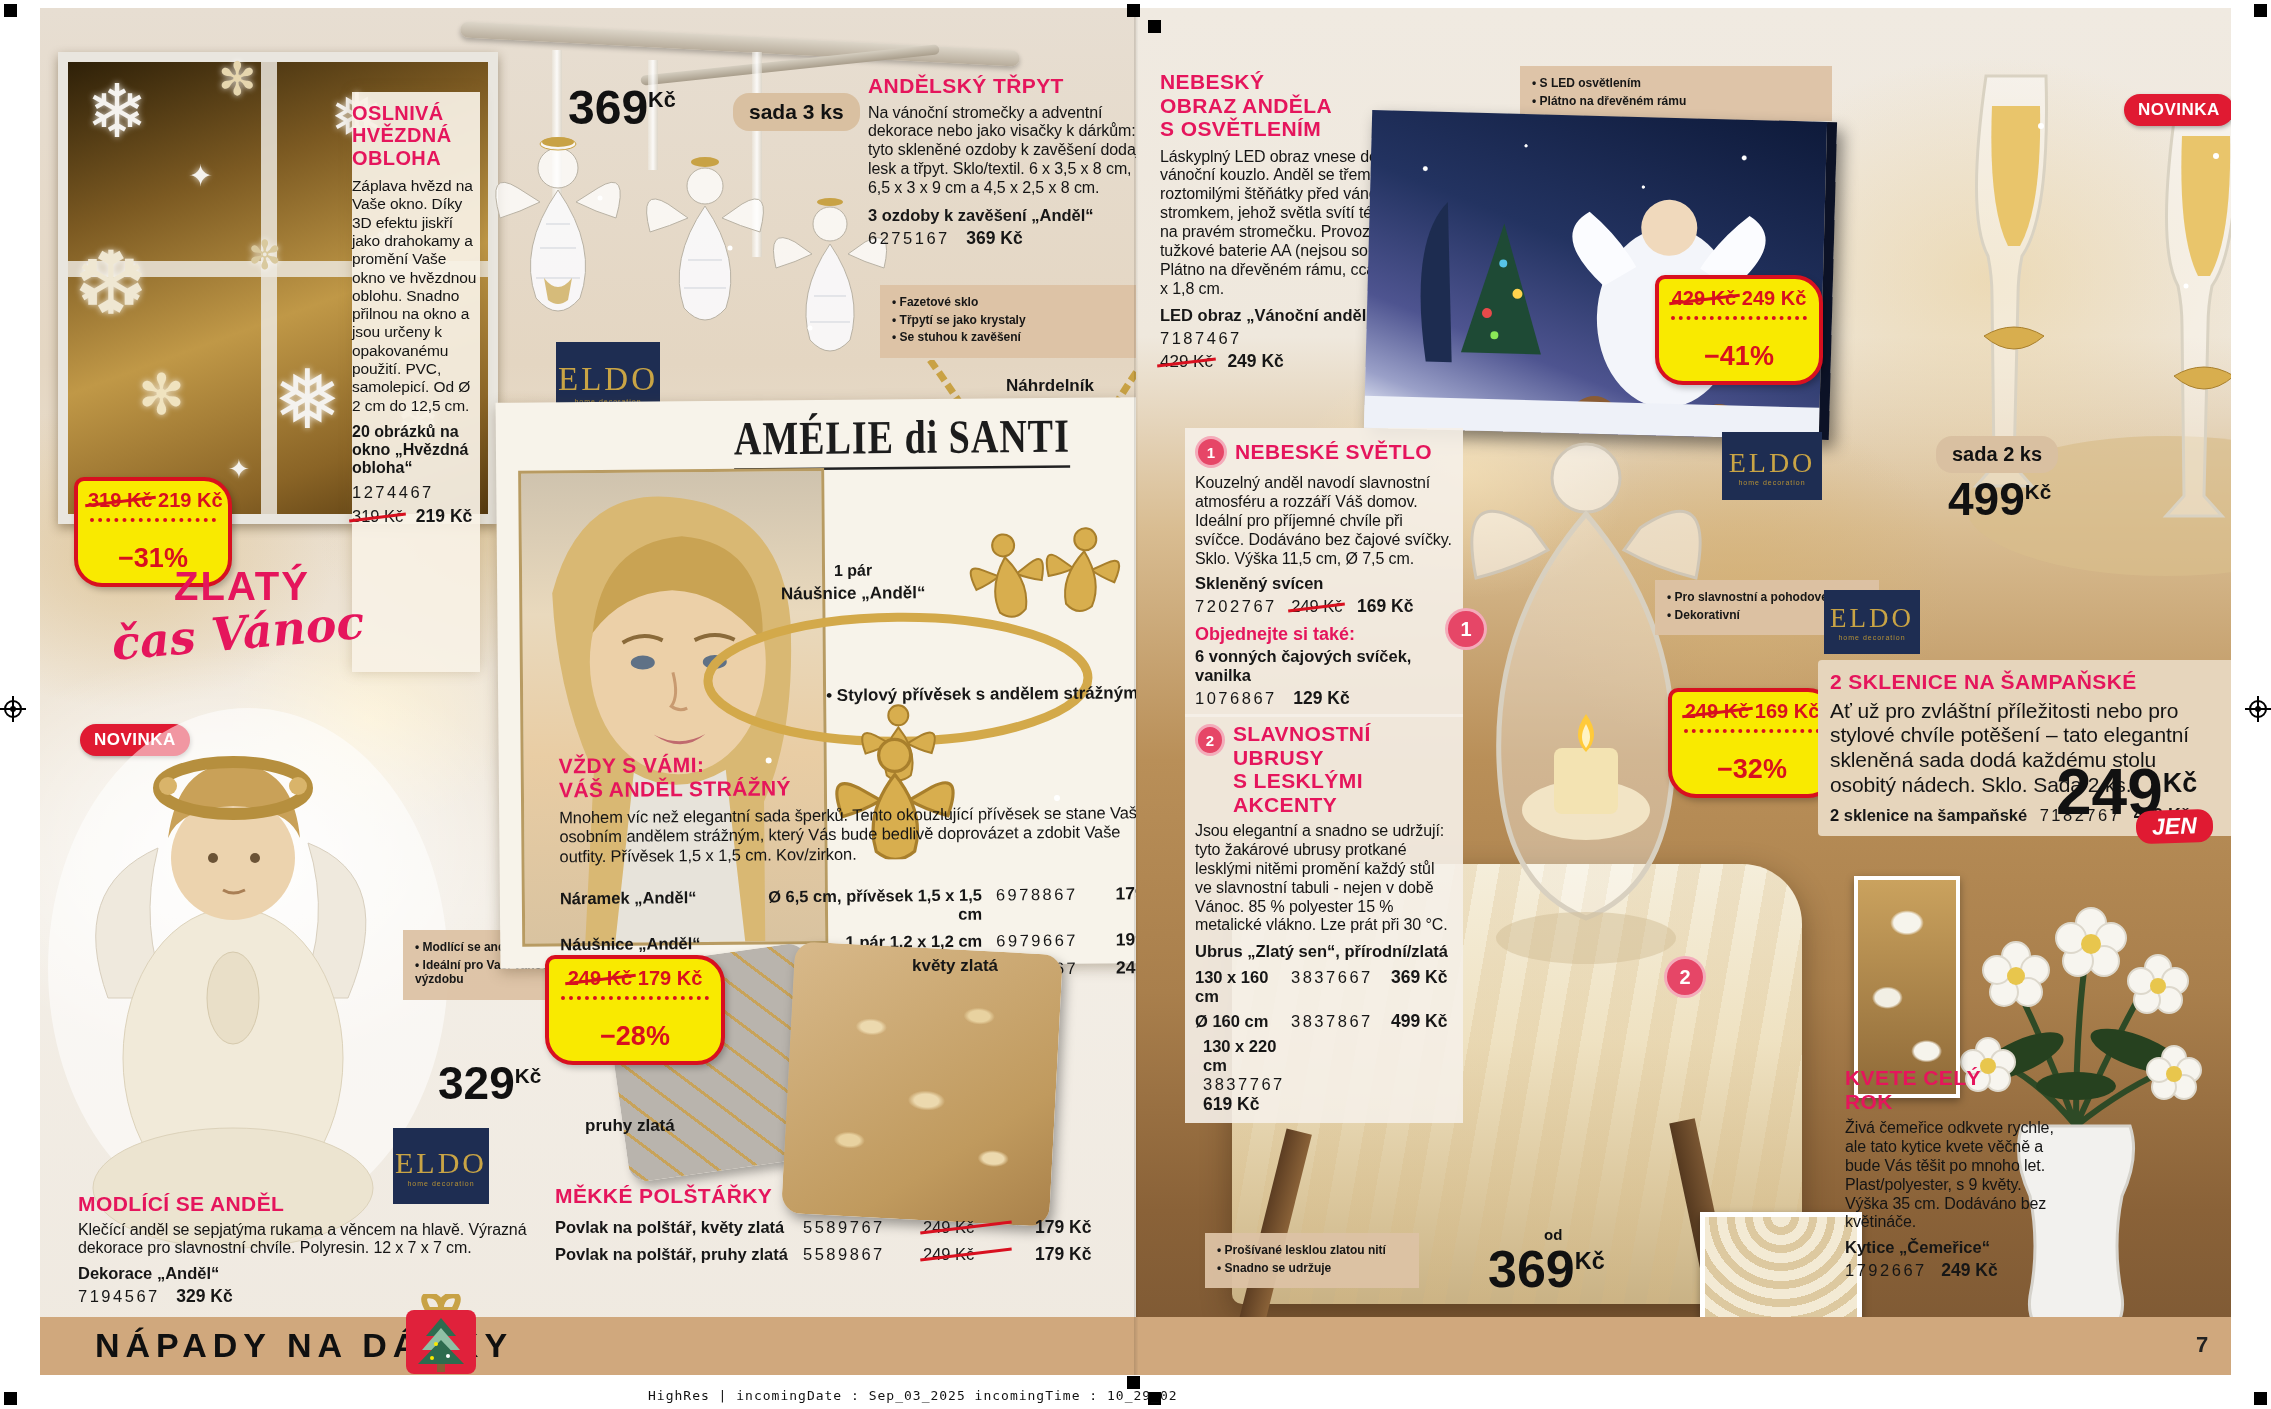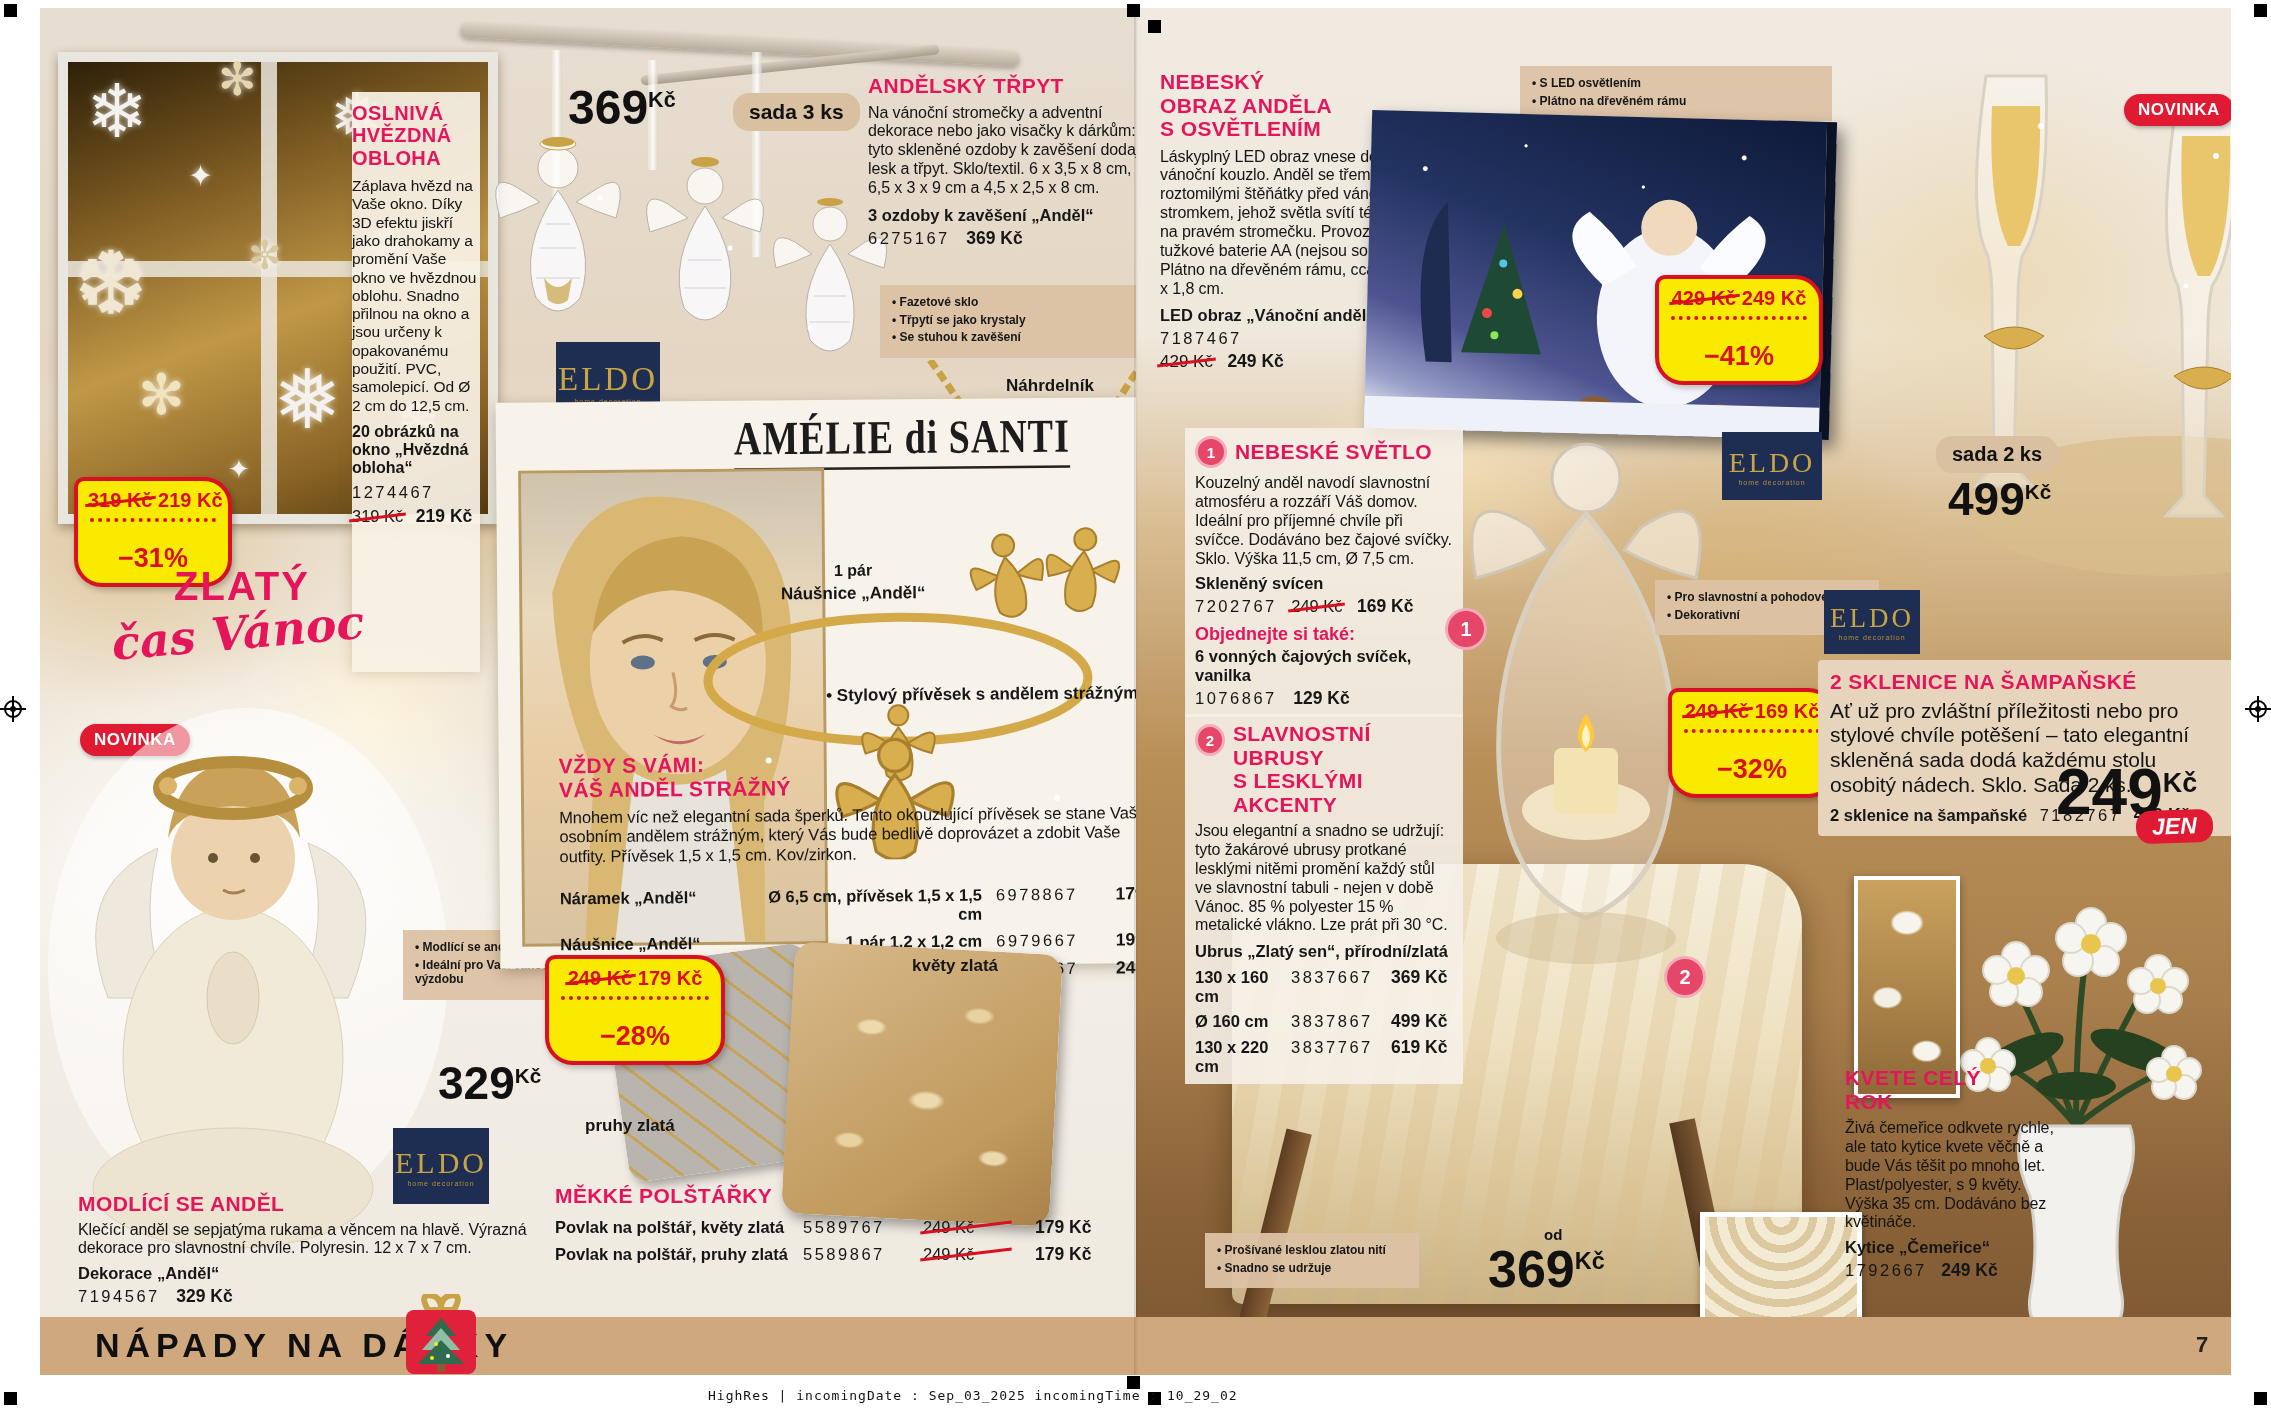--- a/index.html
+++ b/index.html
@@ -443,21 +443,21 @@
       <div class="tbl-row" style="margin-top:6px;">
         <span class="bold-line" style="width:96px;">130 x 160 cm</span>
         <span class="sku" style="width:92px;">3837667</span>
         <span class="price-b" style="margin-left:8px;">369 Kč</span>
       </div>
       <div class="tbl-row" style="margin-top:5px;">
         <span class="bold-line" style="width:96px;">Ø 160 cm</span>
         <span class="sku" style="width:92px;">3837867</span>
         <span class="price-b" style="margin-left:8px;">499 Kč</span>
       </div>
-      <div class="tbl-row" style="margin-top:5px;">
+      <div class="tbl-row" style="margin-top:5px;flex-direction:column;">
         <span class="bold-line" style="width:96px;">130 x 220 cm</span>
         <span class="sku" style="width:92px;">3837767</span>
         <span class="price-b" style="margin-left:8px;">619 Kč</span>
       </div>
     </div>
 
     <svg class="abs" style="left:300px;top:410px;" width="300" height="580" viewBox="0 0 300 580">
       <circle cx="150" cy="60" r="34" fill="rgba(255,255,255,.55)" stroke="#cfc6b6" stroke-width="3"></circle>
       <path d="M96 110 Q20 60 40 160 Q80 150 112 132Z M204 110 Q280 60 260 160 Q220 150 188 132Z" fill="rgba(255,255,255,.5)" stroke="#cfc6b6" stroke-width="3"></path>
       <path d="M150 96 Q248 210 236 360 Q228 470 150 500 Q72 470 64 360 Q52 210 150 96Z" fill="rgba(255,255,255,.35)" stroke="#d8d0c0" stroke-width="5"></path>
@@ -643,16 +643,16 @@
   <svg class="abs" style="left:0px;top:696px;" width="26" height="26" viewBox="0 0 26 26">
     <circle cx="13" cy="13" r="8" fill="none" stroke="#000" stroke-width="2"></circle>
       <path d="M13 0 V26 M0 13 H26" stroke="#000" stroke-width="2"></path>
       <circle cx="13" cy="13" r="3" fill="#000"></circle>
   </svg>
   <svg class="abs" style="left:2245px;top:696px;" width="26" height="26" viewBox="0 0 26 26">
     <circle cx="13" cy="13" r="8" fill="none" stroke="#000" stroke-width="2"></circle>
       <path d="M13 0 V26 M0 13 H26" stroke="#000" stroke-width="2"></path>
       <circle cx="13" cy="13" r="3" fill="#000"></circle>
   </svg>
-  <div class="footer-meta" style="left:708px;top:1388px;">HighRes | incomingDate : Sep_03_2025 incomingTime : 10_29_02</div>
+  <div class="footer-meta" style="left:648px;top:1388px;">HighRes | incomingDate : Sep_03_2025 incomingTime : 10_29_02</div>
 
   <div class="gutter"></div>
 </div>
 
 </body></html>

